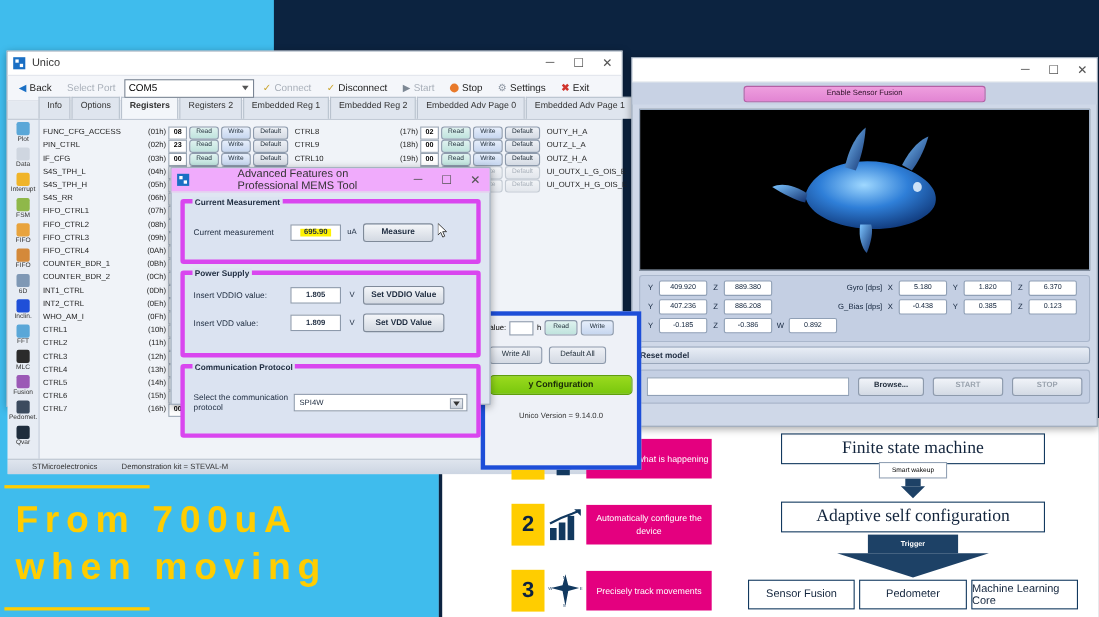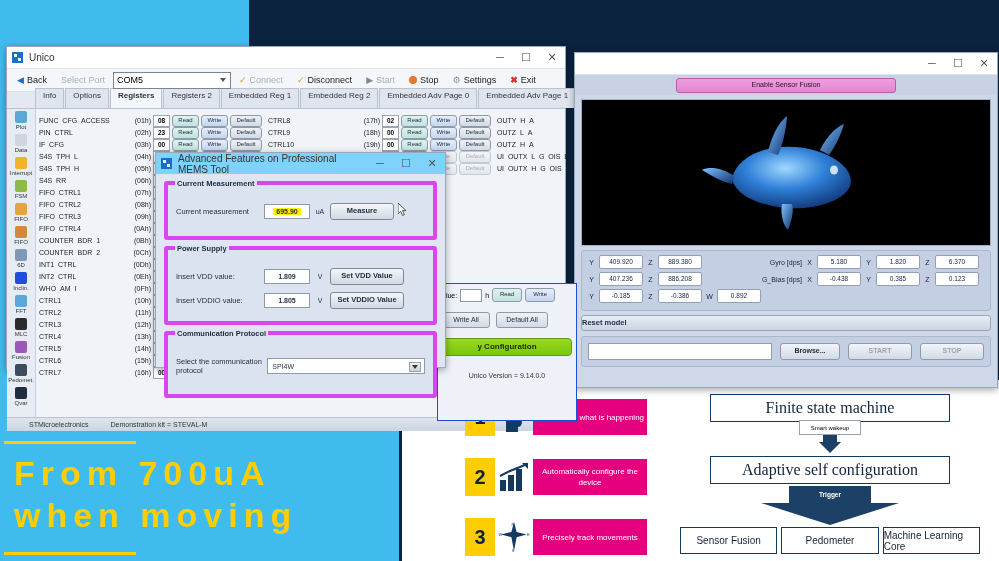--- a/index.html
+++ b/index.html
@@ -73,30 +73,30 @@
   .b-def{width:30px;background:linear-gradient(#eef1f6,#d4dae3);}
   .rbtn.dis{color:#a8b0ba;background:linear-gradient(#f2f4f7,#e2e6ec);border-color:#c3cad3;}
 
   .statusbar{position:absolute;left:0;right:0;bottom:0;height:13px;
              background:linear-gradient(#dfe5ee,#ccd5e2);border-top:1px solid #b9c2ce;
              display:flex;align-items:center;font-size:7px;color:#333;}
   .statusbar span{padding-left:22px;}
 
   
   .cfgfrag{position:absolute;left:430px;top:236px;width:130px;height:128px;
-           background:#eef1f7;border:1px solid #1d4ed8;padding:4px;z-index:3;}
+           background:#eef1f7;border:4px solid #1d4ed8;padding:4px;z-index:3;}
   .cf-row{display:flex;align-items:center;gap:3px;font-size:7px;margin-bottom:5px;}
   .cf-in{width:20px;height:11px;border:1px solid #8d9aac;background:#fff;}
   .greenbtn{height:16px;background:linear-gradient(#9ada1e,#79c70d);border:1px solid #5f9f0a;
             border-radius:4px;font-size:8px;font-weight:bold;line-height:16px;text-align:center;color:#1a2b08;}
   .ver{font-size:7px;color:#333;text-align:center;margin-top:16px;}
 
   
   #adv{left:155px;top:152px;width:289px;height:214px;background:#dfe6f2;z-index:6;}
-  #adv .titlebar{background:#7dd3fc;}
+  #adv .titlebar{background:#f0abfc;gap:38px;}
   .grp{margin:6px 8px;border:4px solid #d946ef;border-radius:3px;background:#dbe3f1;
        padding:10px 8px 9px;position:relative;}
   .grp-title{position:absolute;left:7px;top:-1px;font-size:7.5px;font-weight:bold;color:#1d2b3f;
              background:#dbe3f1;padding:0 2px;transform:translateY(-0%);}
   .grp > .grp-title{top:3px;}
   .arow{display:flex;align-items:center;font-size:7.5px;color:#1d2b3f;margin-bottom:7px;}
   .alabel{width:88px;}
   .afield{width:44px;height:13px;border:1px solid #8d9aac;background:#fff;
           display:flex;align-items:center;justify-content:center;font-size:7px;font-weight:bold;}
   .afield.hl span{background:#fff200;padding:0 3px;}
@@ -691,31 +691,31 @@
         <span class="afield hl">
           <span>695.90</span>
         </span>
         <span class="aunit">uA</span>
         <span class="abtn wide">Measure</span>
       </div>
     </div>
 
     <div class="grp" style="height:52px;">
       <div class="grp-title" style="top:-6px;">Power Supply</div>
+      <div class="arow" style="margin-bottom:0;">
+        <span class="alabel">Insert VDDIO value:</span>
+        <span class="afield">1.805</span>
+        <span class="aunit">V</span>
+        <span class="abtn wide2">Set VDDIO Value</span>
+      </div>
       <div class="arow" style="margin-top:8px;">
         <span class="alabel">Insert VDD value:</span>
         <span class="afield">1.809</span>
         <span class="aunit">V</span>
         <span class="abtn wide2">Set VDD Value</span>
-      </div>
-      <div class="arow" style="margin-bottom:0;">
-        <span class="alabel">Insert VDDIO value:</span>
-        <span class="afield">1.805</span>
-        <span class="aunit">V</span>
-        <span class="abtn wide2">Set VDDIO Value</span>
       </div>
     </div>
 
     <div class="grp" style="height:40px;">
       <div class="grp-title" style="top:-6px;">Communication Protocol</div>
       <div class="arow" style="margin-top:12px;margin-bottom:0;">
         <span class="alabel" style="width:105px;">Select the communication protocol</span>
         <span class="proto">
           <span>SPI4W</span>
           <span class="cv"></span>

